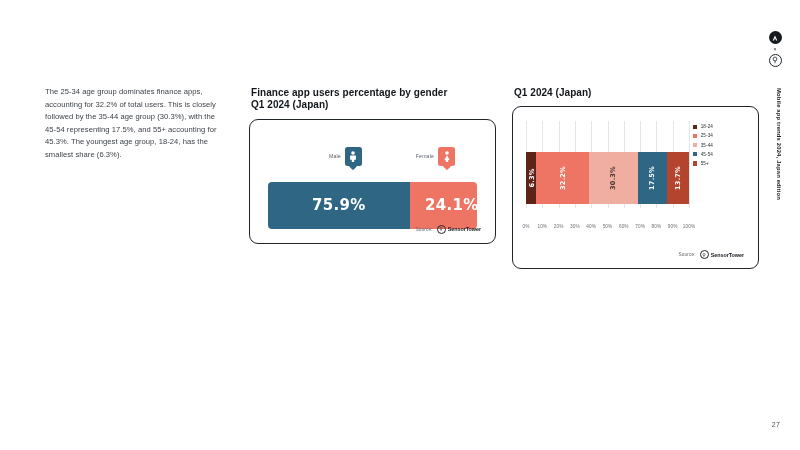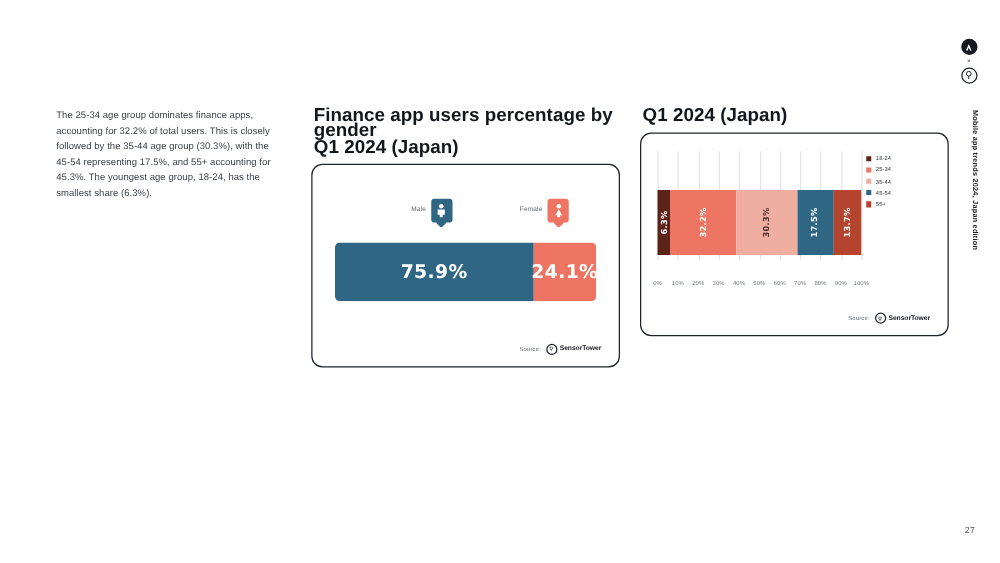--- a/index.html
+++ b/index.html
@@ -14,31 +14,31 @@
   
   .narrative{
     position:absolute;left:45px;top:86px;width:176px;
     font-size:7.6px;line-height:12.6px;color:#3a3f45;
     letter-spacing:.05px;
   }
 
   
   .block{position:absolute;}
   .block-title{
-    font-size:15px;font-weight:700;color:#13171c;
+    font-size:10px;font-weight:700;color:#13171c;
     line-height:12.3px;letter-spacing:.05px;margin:0 0 7px 2px;
   }
   .card{
     border:1.1px solid #20242b;border-radius:9px;background:#fff;
     box-sizing:border-box;position:relative;
   }
 
   
   #gender-block{left:249px;top:87px;width:247px;}
-  #gender-card{height:163px;}
+  #gender-card{height:125px;}
 
   .gender-icons{
     position:absolute;left:18px;right:18px;top:27px;height:26px;
   }
   .icon-group{
     position:absolute;display:flex;align-items:center;gap:4px;top:0;
   }
   .icon-group.male{left:61px;}
   .icon-group.female{right:22px;}
   .icon-label{font-size:5.2px;color:#5c6269;letter-spacing:.15px;}
@@ -60,21 +60,21 @@
   .gender-bar{
     position:absolute;left:18px;right:18px;top:62px;height:47px;
     display:flex;border-radius:4px;overflow:hidden;
   }
   .seg{
     display:flex;align-items:center;justify-content:center;
     color:#fff;font-weight:700;font-size:15px;letter-spacing:.3px;
     font-family:"DejaVu Sans",sans-serif;
   }
   .seg.male{background:#2f6684;}
-  .seg.female{background:#ee7563;}
+  .seg.female{background:#ee7563;padding-left:17px;}
 
   
   #age-block{left:512px;top:87px;width:247px;}
   #age-card{height:163px;}
 
   .plot{position:absolute;left:13px;top:14px;right:13px;bottom:34px;}
   .grid{position:absolute;left:0;right:56px;top:0;bottom:26px;}
   .gline{
     position:absolute;top:0;bottom:0;width:1px;background:#e3e6e9;
   }

